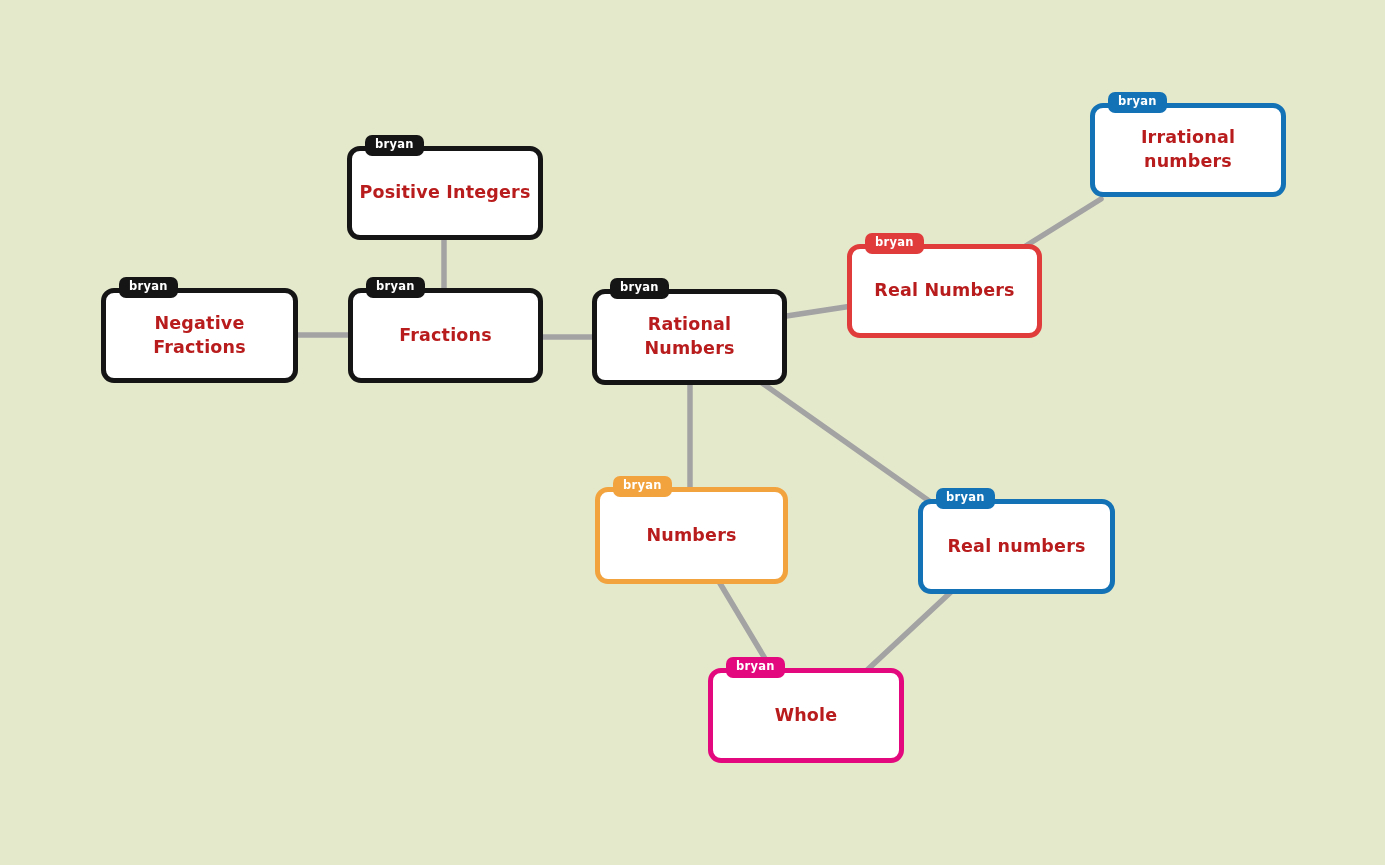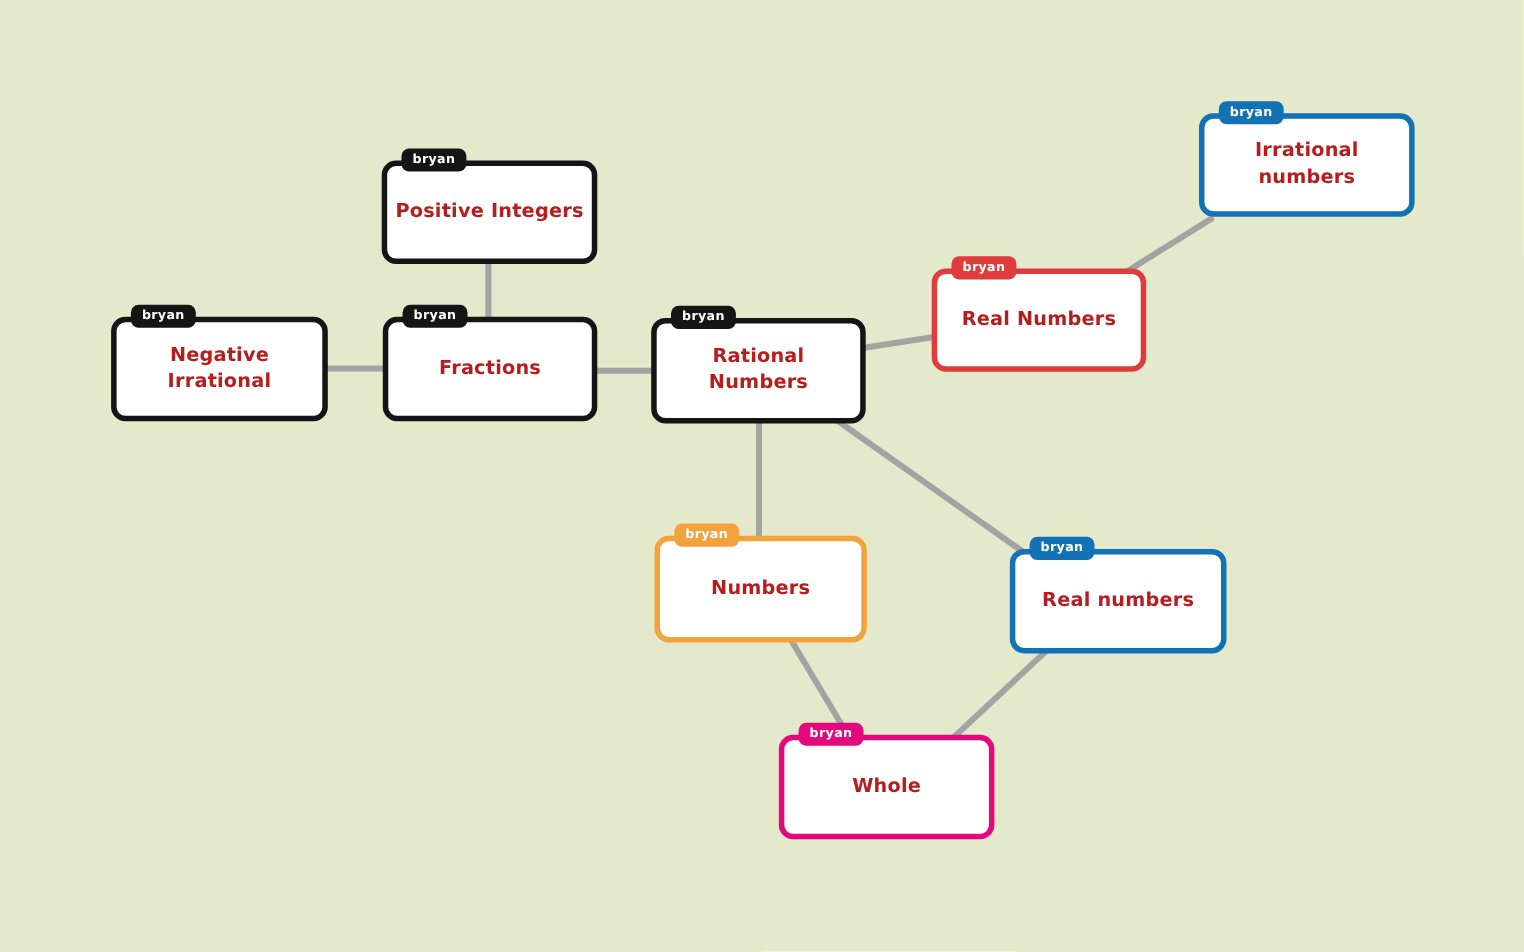--- a/index.html
+++ b/index.html
@@ -85,21 +85,21 @@
   </svg>
 
   <div class="node c-black" style="left:347px; top:146px; width:196px; height:94px;">
     <span class="badge">bryan</span>
     <span class="node-label">Positive Integers</span>
   </div>
 
   <div class="node c-black" style="left:101px; top:288px; width:197px; height:95px;">
     <span class="badge">bryan</span>
     <span class="node-label">Negative
-Irrational</span>
+Fractions</span>
   </div>
 
   <div class="node c-black" style="left:348px; top:288px; width:195px; height:95px;">
     <span class="badge">bryan</span>
     <span class="node-label">Fractions</span>
   </div>
 
   <div class="node c-black" style="left:592px; top:289px; width:195px; height:96px;">
     <span class="badge">bryan</span>
     <span class="node-label">Rational

